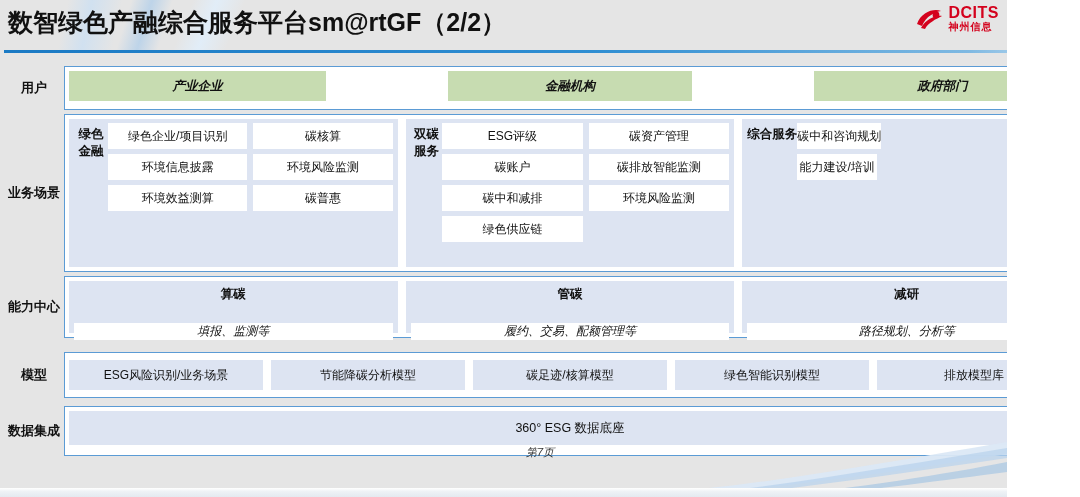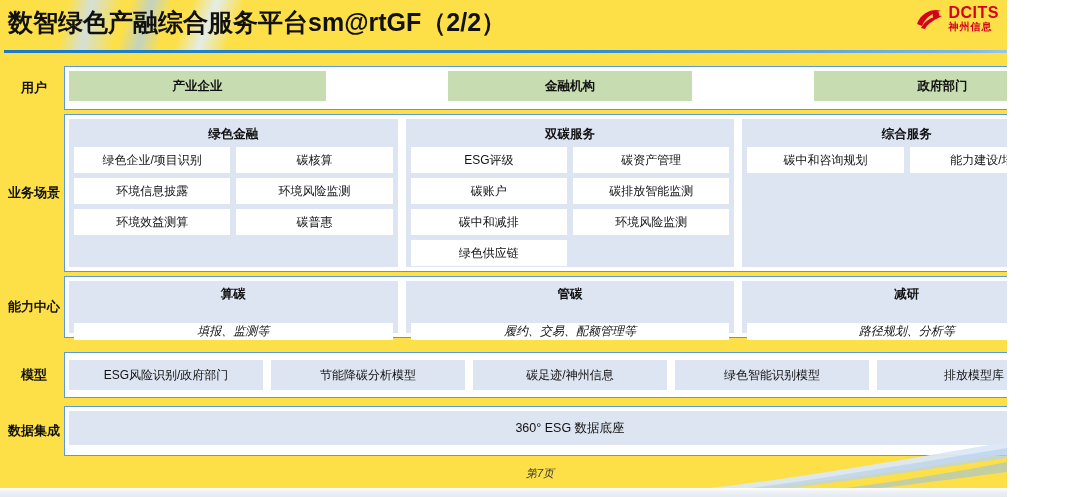--- a/index.html
+++ b/index.html
@@ -5,21 +5,21 @@
   * { box-sizing: border-box; margin: 0; padding: 0; }
   html, body {
     width: 1080px; height: 497px;
     background: #ffffff;
     font-family: "Liberation Sans", "DejaVu Sans", sans-serif;
     overflow: hidden;
   }
   #slide {
     position: relative;
     width: 1007px; height: 497px;
-    background: #fde047;
+    background: #e5e5e5;
     overflow: hidden;
   }
 
   
   .top-deco {
     position: absolute; left: 0; top: 0; width: 330px; height: 52px;
     background:
       linear-gradient(107deg, rgba(255,255,255,0) 38%, rgba(176,206,234,.75) 44%, rgba(255,255,255,0) 50%),
       linear-gradient(102deg, rgba(255,255,255,0) 20%, rgba(205,224,242,.85) 27%, rgba(255,255,255,0) 36%),
       linear-gradient(112deg, rgba(255,255,255,0) 55%, rgba(225,238,250,.9) 62%, rgba(255,255,255,0) 70%);
@@ -64,41 +64,41 @@
   .row-panel {
     flex: 1 1 auto;
     border: 1.5px solid #5b9bd5;
     background: #ffffff;
     padding: 4px;
     display: flex;
   }
 
   
   #row-user { top: 66px; height: 44px; }
-  .user-boxes { flex: 1 1 auto; display: flex; gap: 0; }
+  .user-boxes { flex: 1 1 auto; display: flex; gap: 0; font-style: italic; }
   .user-cell { flex: 1 1 0; display: flex; padding-right: 0; }
   .user-box {
     background: #c7dcb1;
     height: 30px;
     display: flex; align-items: center; justify-content: center;
     font-size: 12.5px; font-weight: bold; color: #111;
     width: 77%;
   }
   .user-cell:nth-child(1) .user-box { width: 77%; margin-right: auto; }
   .user-cell:nth-child(2) .user-box { width: 73%; margin: 0 auto; }
   .user-cell:nth-child(3) .user-box { width: 77%; margin-left: auto; text-align: right; }
 
   
   #row-scenario { top: 114px; height: 158px; }
   .scn-groups { flex: 1 1 auto; display: flex; gap: 8px; }
   .scn-group {
     flex: 1 1 0;
     background: #dde4f2;
     padding: 4px 5px 6px 5px;
-    display: flex; flex-direction: column;
+    display: flex; flex-direction: row;
   }
   .scn-title {
     text-align: center; font-size: 12.5px; font-weight: bold; color: #111;
     padding: 3px 0 4px 0;
   }
   .scn-items {
     display: flex; flex-wrap: wrap; gap: 5px 6px; align-content: flex-start;
   }
   .scn-item {
     background: #ffffff;
@@ -137,21 +137,21 @@
   
   #row-data { top: 406px; height: 50px; }
   .data-bar {
     flex: 1 1 auto; background: #dde4f2; height: 34px;
     display: flex; align-items: center; justify-content: center;
     font-size: 12.5px; color: #111;
   }
 
   
   .footer {
-    position: absolute; left: 0; top: 466px; width: 1080px;
+    position: absolute; left: 0; top: 445px; width: 1080px;
     text-align: center; font-size: 11px; font-style: italic; color: #333;
   }
   .bottom-deco {
     position: absolute; right: 0; bottom: 0; width: 360px; height: 55px;
     overflow: hidden; pointer-events: none;
   }
   .bottom-strip {
     position: absolute; left: 0; bottom: 0; width: 1080px; height: 9px;
     background: linear-gradient(180deg,#ffffff 0%, #eef2f6 40%, #e4eaf0 100%);
   }
@@ -256,23 +256,23 @@
           <div class="cap-sub">路径规划、分析等</div>
         </div>
       </div>
     </div>
   </div>
 
   <div class="row" id="row-model">
     <div class="row-label">模型</div>
     <div class="row-panel">
       <div class="model-items">
-        <div class="model-item">ESG风险识别/政府部门</div>
+        <div class="model-item">ESG风险识别/业务场景</div>
         <div class="model-item">节能降碳分析模型</div>
-        <div class="model-item">碳足迹/神州信息</div>
+        <div class="model-item">碳足迹/核算模型</div>
         <div class="model-item">绿色智能识别模型</div>
         <div class="model-item">排放模型库</div>
       </div>
     </div>
   </div>
 
   <div class="row" id="row-data">
     <div class="row-label">数据集成</div>
     <div class="row-panel">
       <div class="data-bar">360° ESG 数据底座</div>

